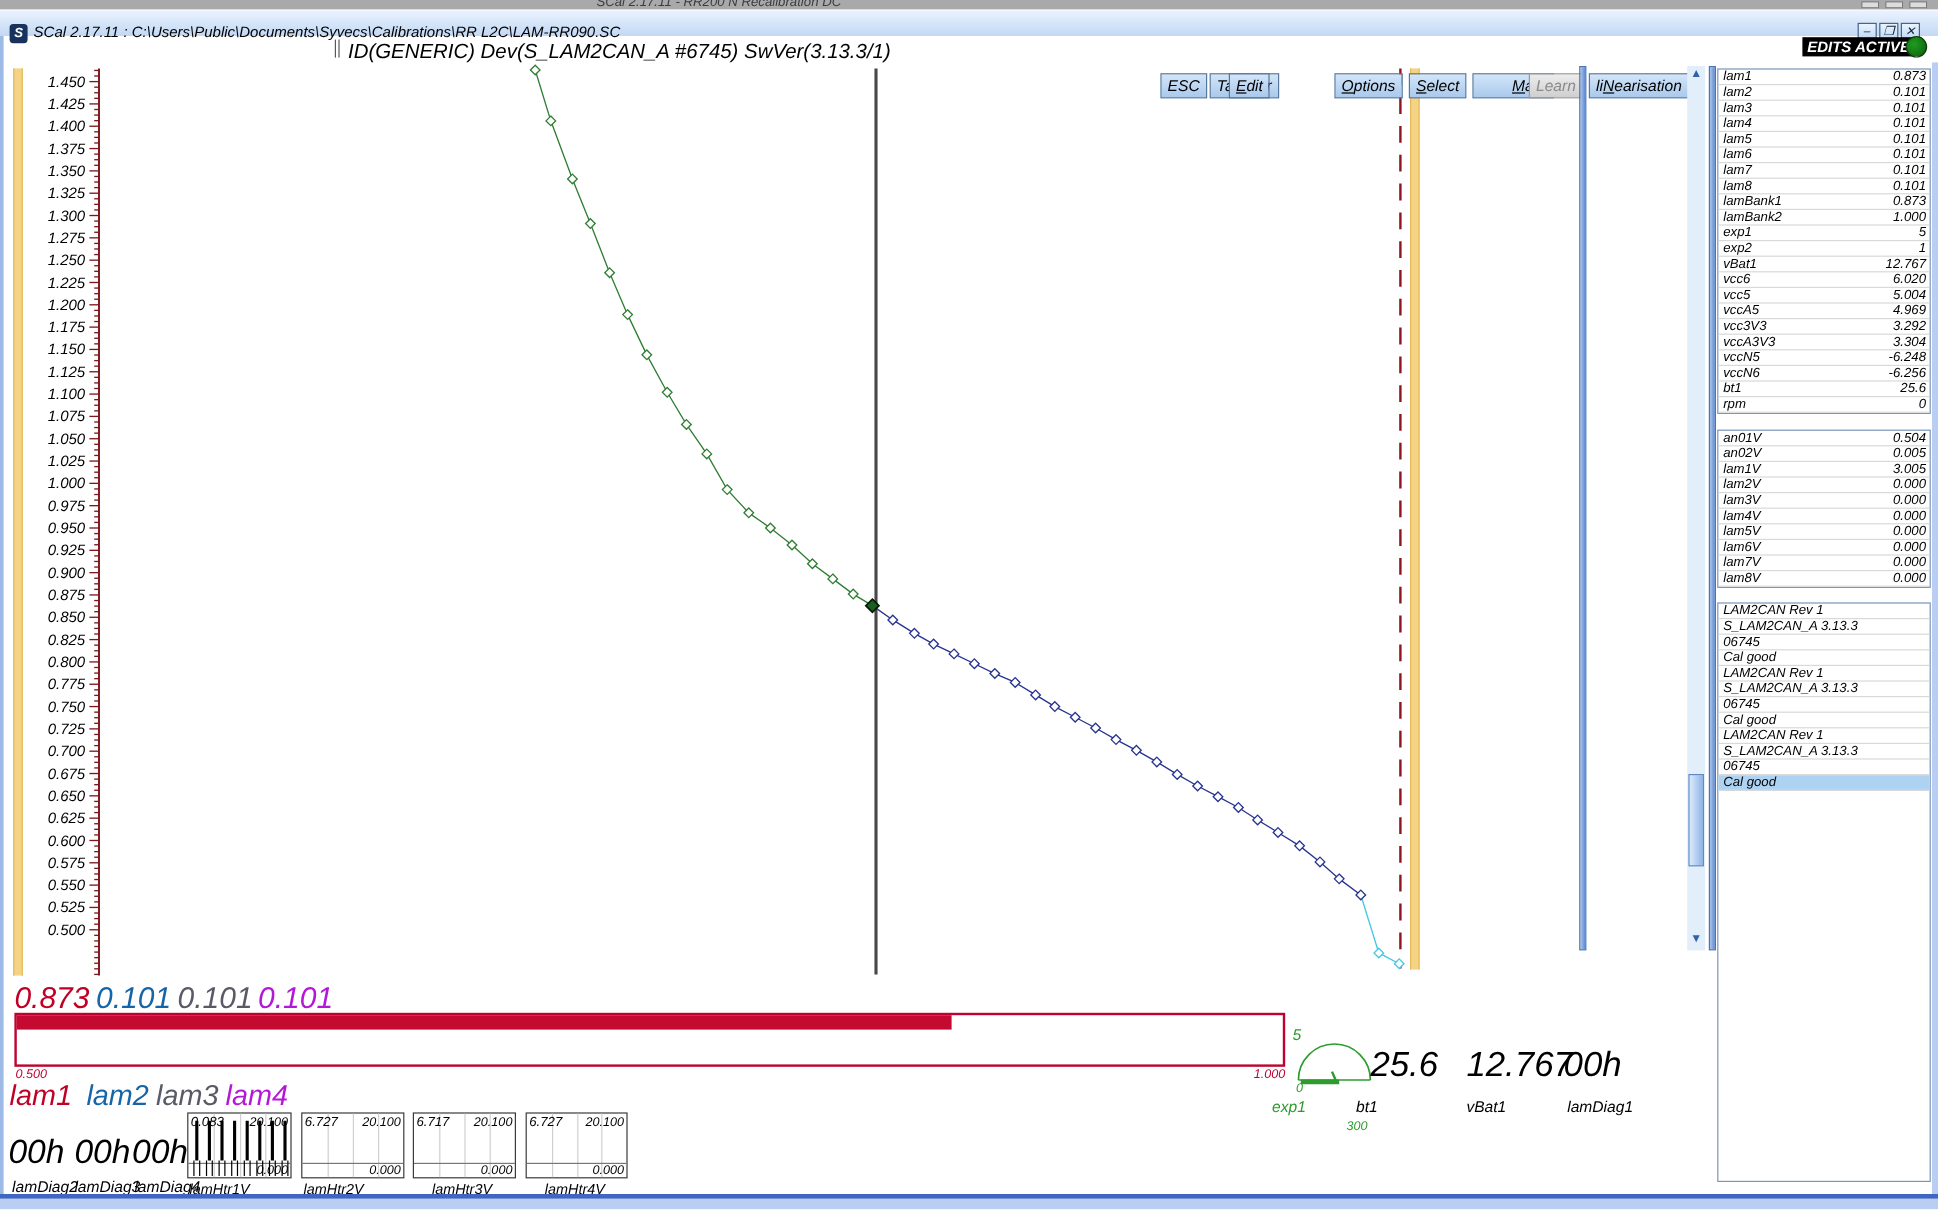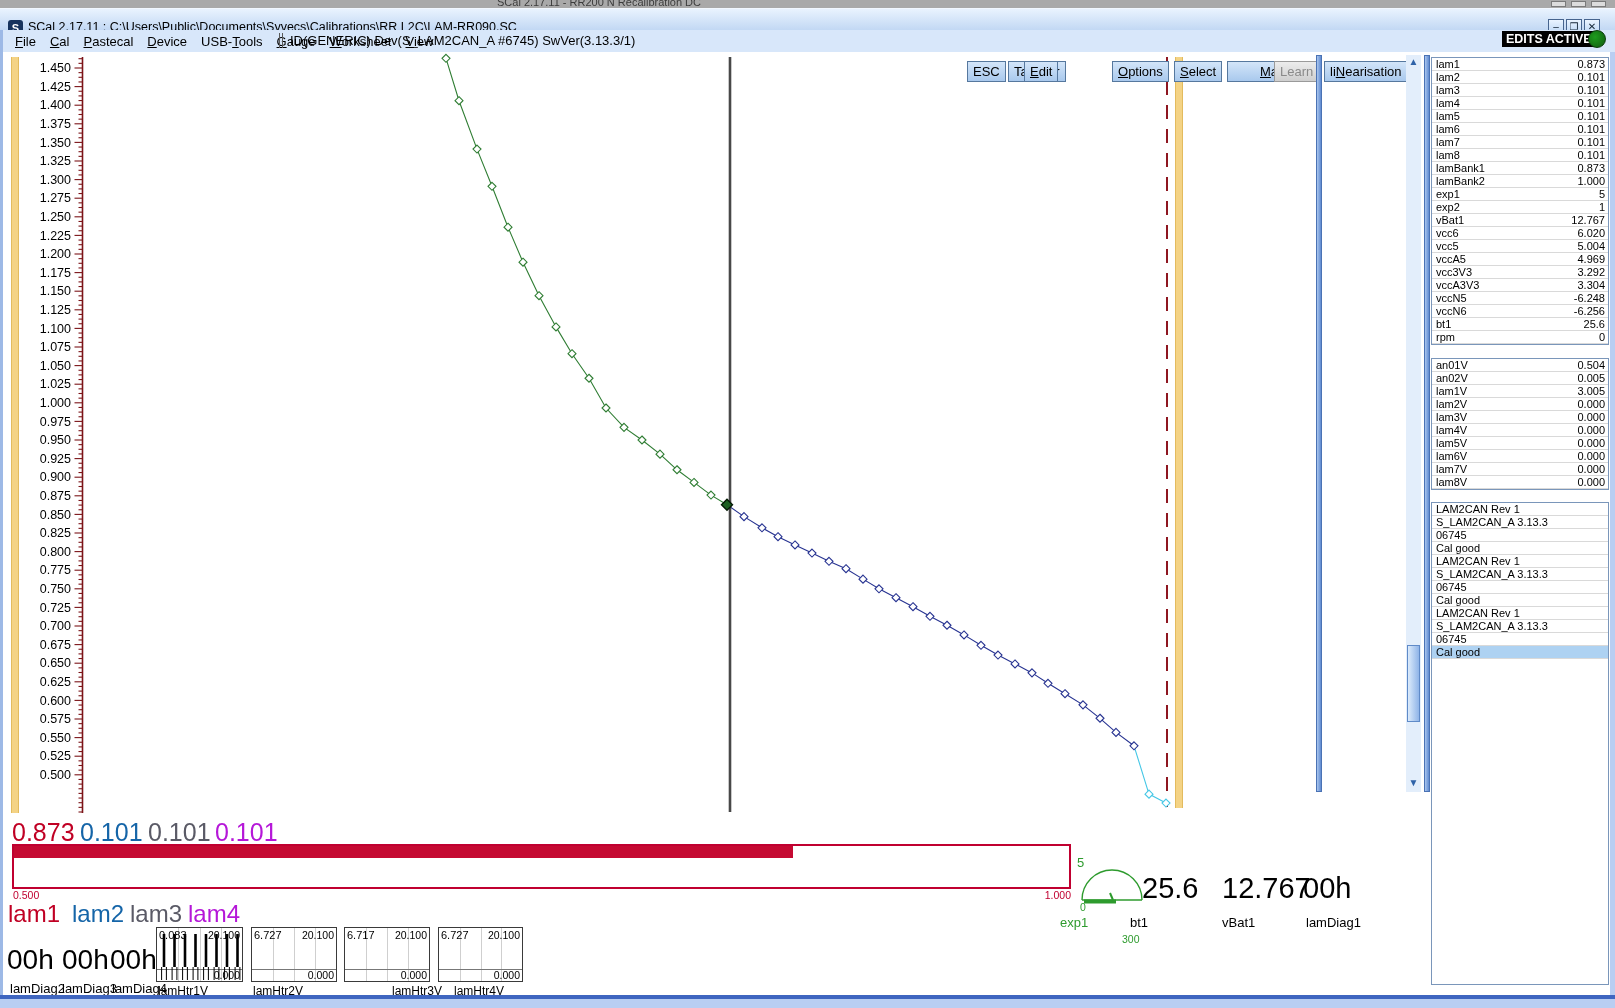--- a/index.html
+++ b/index.html
@@ -1,33 +1,33 @@
 <!DOCTYPE html>
 <html><head>
 <meta charset="utf-8">
 <style>
   html,body{margin:0;padding:0;background:#fff;}
   body{font-family:"Liberation Sans",sans-serif;-webkit-font-smoothing:antialiased;}
-  #screen{position:relative;width:1615px;height:1008px;background:#fff;overflow:hidden;}
+  #screen{position:relative;width:1615px;height:1008px;background:#fff;overflow:hidden;font-style:italic;}
   .abs{position:absolute;}
   
   #behind{left:0;top:0;width:1615px;height:8px;background:#a9a9a9;overflow:hidden;color:#3c3c3c;font-size:11px;}
   #behind .txt{position:absolute;left:497px;top:-4px;white-space:nowrap;}
   .bbtn{position:absolute;top:1px;width:15px;height:6px;background:#dcdcdc;border:1px solid #7a7a7a;box-sizing:border-box;}
   
   #titlebar{left:0;top:8px;width:1615px;height:22px;background:linear-gradient(#e9f3fe,#c2d8f4);border-top:1px solid #f2f8ff;box-sizing:border-box;}
   #appicon{left:8px;top:11px;width:15px;height:16px;background:#17335d;color:#fff;border-radius:3px;font-size:11px;font-weight:bold;text-align:center;line-height:16px;}
   #wtitle{left:28px;top:11px;font-size:12.5px;color:#000;white-space:nowrap;}
   .wbtn{top:10px;width:16px;height:15px;background:linear-gradient(#eaf4ff,#bdd7f5);border:1px solid #46648e;box-sizing:border-box;font-size:10px;line-height:13px;text-align:center;color:#123;}
   
   #menubar{left:0;top:30px;width:1615px;height:22px;background:#d8e7fa;font-size:13px;}
   #menu-items{position:absolute;left:8px;top:0;height:22px;display:flex;align-items:center;}
   .mitem{padding:0 7px;color:#000;white-space:nowrap;}
   #menusep{left:279px;top:33px;width:2px;height:15px;border-left:1px solid #5a5a5a;border-right:1px solid #5a5a5a;}
-  #devinfo{left:290px;top:33px;font-size:13px;color:#000;white-space:nowrap;}
+  #devinfo{left:290px;top:33px;font-size:17px;color:#000;white-space:nowrap;}
   #edits-badge{left:1502px;top:31px;background:#000;color:#fff;font-size:12.5px;font-weight:bold;padding:1px 4px;}
   #edits-dot{left:1588px;top:30px;width:18px;height:18px;border-radius:50%;background:radial-gradient(circle at 6px 6px,#35b435,#127012);border:1px solid #0a3c0a;box-sizing:border-box;}
   
   #bleft{left:0;top:30px;width:3px;height:967px;background:#9db9e6;}
   #bright{left:1610px;top:52px;width:5px;height:945px;background:#b9cef2;}
   #bbot1{left:0;top:995px;width:1615px;height:4px;background:#3f66c0;}
   #bbot2{left:0;top:999px;width:1615px;height:9px;background:#b9cef2;}
   
   .yband{width:8px;background:#f4d385;border-left:1px solid #e3bb5e;border-right:1px solid #e3bb5e;box-sizing:border-box;}
   
@@ -77,32 +77,20 @@
   </div>
 
   <div class="abs" id="titlebar">
     <div class="abs" id="appicon">S</div>
     <div class="abs" id="wtitle">SCal 2.17.11  :  C:\Users\Public\Documents\Syvecs\Calibrations\RR L2C\LAM-RR090.SC</div>
     <div class="abs wbtn" style="left:1548px">–</div>
     <div class="abs wbtn" style="left:1566px">❐</div>
     <div class="abs wbtn" style="left:1584px">✕</div>
   </div>
 
-  <div class="abs" id="menubar">
-    <div id="menu-items">
-        <div class="mitem"><u>F</u>ile</div>
-        <div class="mitem"><u>C</u>al</div>
-        <div class="mitem"><u>P</u>astecal</div>
-        <div class="mitem"><u>D</u>evice</div>
-        <div class="mitem">USB-<u>T</u>ools</div>
-        <div class="mitem"><u>G</u>auge</div>
-        <div class="mitem"><u>W</u>orksheet</div>
-        <div class="mitem"><u>V</u>iew</div>
-      </div>
-  </div>
   <div class="abs" id="menusep"></div>
   <div class="abs" id="devinfo">ID(GENERIC)  Dev(S_LAM2CAN_A #6745)  SwVer(3.13.3/1)</div>
   <div class="abs" id="edits-badge">EDITS ACTIVE</div>
   <div class="abs" id="edits-dot" style="background: radial-gradient(circle at 6px 6px, rgb(30, 156, 30), rgb(15, 92, 15));"></div>
 
   <div class="abs yband" style="left:11px;top:57px;height:756px"></div>
   <div class="abs yband" style="left:1175px;top:57px;height:751px"></div>
 
   <svg id="plot" width="1615" height="1008">
       <line x1="82.5" y1="57" x2="82.5" y2="813" stroke="#7c1418" stroke-width="1.6"></line>
@@ -605,21 +593,21 @@
       <div class="htrlbl" style="left: 253px;">lamHtr2V</div>
       <div class="htrbox" style="left: 344px; width: 86px;">
         <div class="vgrid" style="left: 25%;"></div>
         <div class="vgrid" style="left: 50%;"></div>
         <div class="vgrid" style="left: 75%;"></div>
         <div class="hgrid"></div>
         <div class="htr-val">6.717</div>
         <div class="htr-max">20.100</div>
         <div class="htr-min">0.000</div>
       </div>
-      <div class="htrlbl" style="left: 364px; padding-left: 28px;">lamHtr3V</div>
+      <div class="htrlbl" style="left: 332px; padding-left: 28px;">lamHtr3V</div>
       <div class="htrbox" style="left: 438px; width: 85px;">
         <div class="vgrid" style="left: 25%;"></div>
         <div class="vgrid" style="left: 50%;"></div>
         <div class="vgrid" style="left: 75%;"></div>
         <div class="hgrid"></div>
         <div class="htr-val">6.727</div>
         <div class="htr-max">20.100</div>
         <div class="htr-min">0.000</div>
       </div>
       <div class="htrlbl" style="left: 440px; padding-left: 14px;">lamHtr4V</div>

